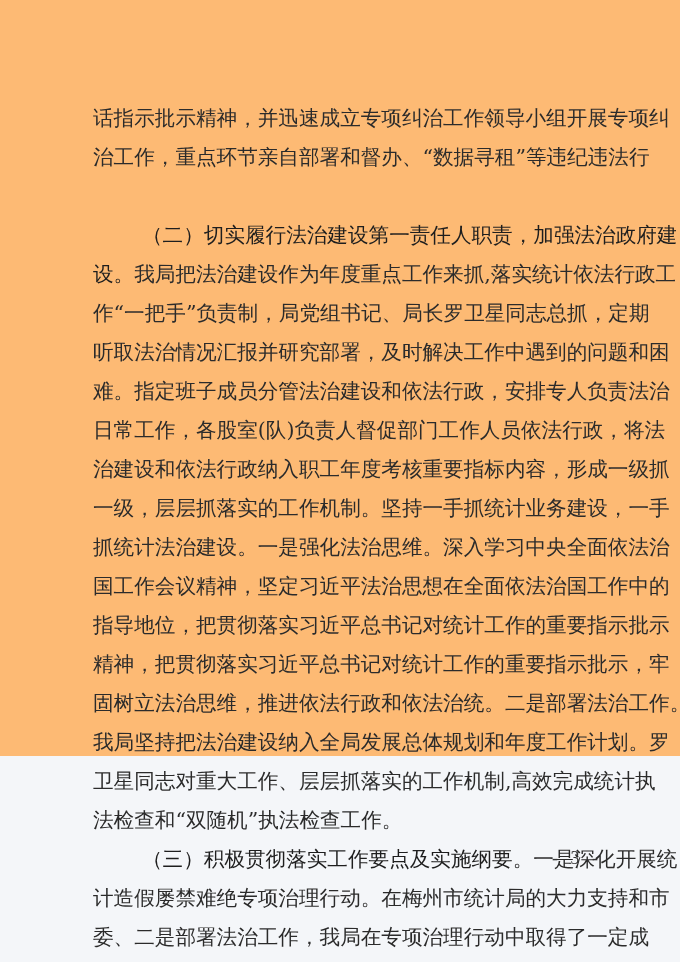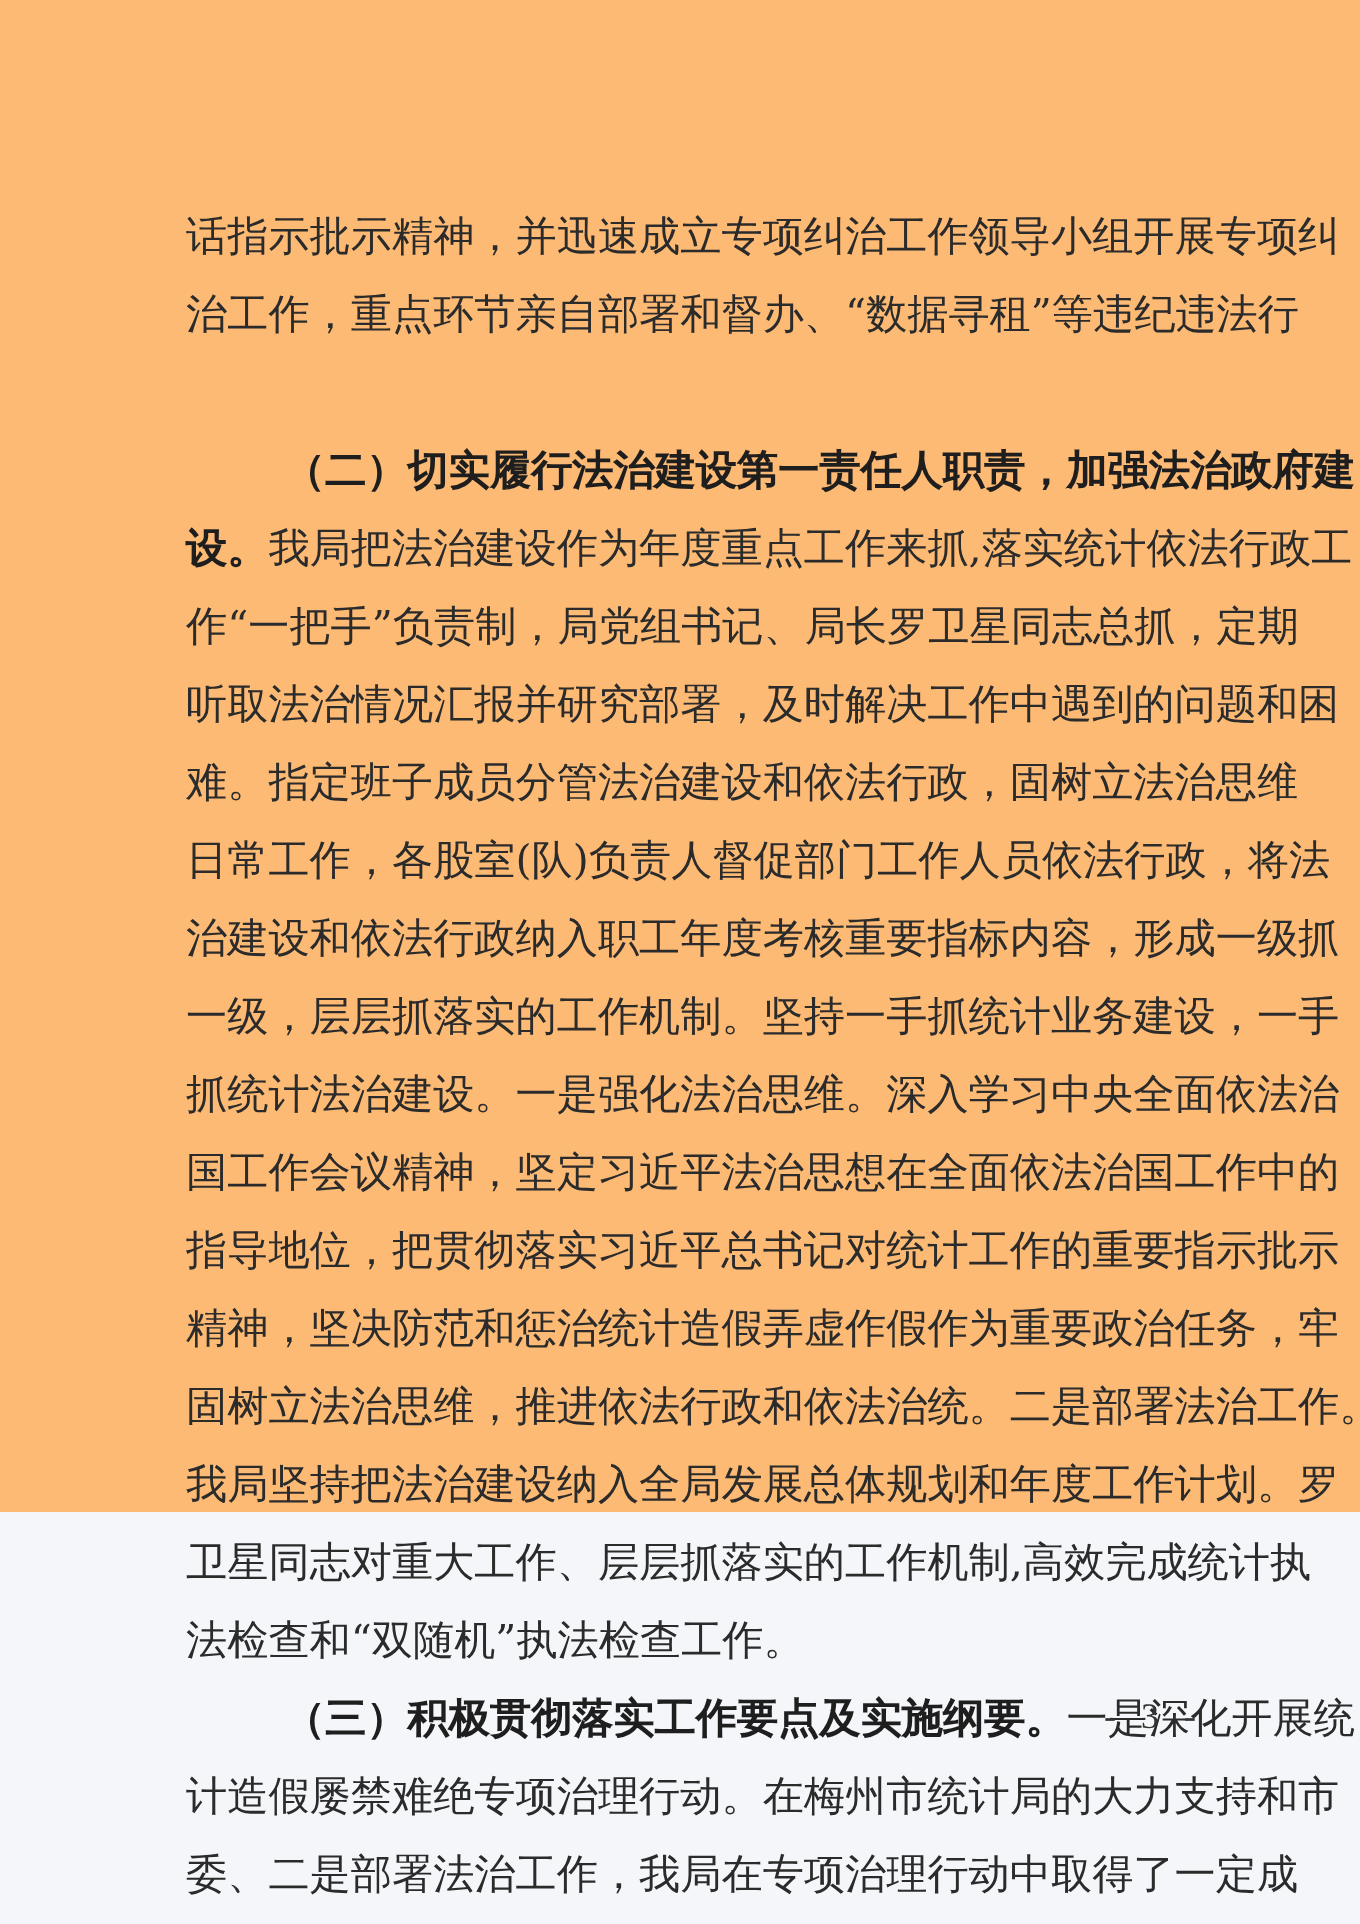--- a/index.html
+++ b/index.html
@@ -36,21 +36,21 @@
     color: #2b2b2b;
   }
   .line.indent {
     left: 142px;
     width: 449px;
   }
   .line.last {
     text-align-last: left;
   }
   .bold {
-    font-weight: bold;
+    font-weight: normal;
     color: #1e1e1e;
   }
   .page-number {
     position: absolute;
     left: 552px;
     top: 846px;
     font-size: 18px;
     line-height: 24px;
     color: #333;
     font-family: "Liberation Serif", serif;
@@ -75,42 +75,42 @@
   <div class="line" style="top:298px">
     <span>作“一把手”负责制，局党组书记、局长罗卫星同志总抓，定期</span>
   </div>
   <div class="line" style="top:259px">
     <span class="bold">设。</span><span>我局把法治建设作为年度重点工作来抓,落实统计依法行政工</span>
   </div>
   <div class="line" style="top:337px">
     <span>听取法治情况汇报并研究部署，及时解决工作中遇到的问题和困</span>
   </div>
   <div class="line" style="top:376px">
-    <span>难。指定班子成员分管法治建设和依法行政，固树立法治思维</span>
+    <span>难。指定班子成员分管法治建设和依法行政，安排专人负责法治</span>
   </div>
   <div class="line" style="top:415px">
     <span>日常工作，各股室(队)负责人督促部门工作人员依法行政，将法</span>
   </div>
   <div class="line" style="top:454px">
     <span>治建设和依法行政纳入职工年度考核重要指标内容，形成一级抓</span>
   </div>
   <div class="line" style="top:493px">
     <span>一级，层层抓落实的工作机制。坚持一手抓统计业务建设，一手</span>
   </div>
   <div class="line" style="top:532px">
     <span>抓统计法治建设。一是强化法治思维。深入学习中央全面依法治</span>
   </div>
   <div class="line" style="top:571px">
     <span>国工作会议精神，坚定习近平法治思想在全面依法治国工作中的</span>
   </div>
   <div class="line" style="top:610px">
     <span>指导地位，把贯彻落实习近平总书记对统计工作的重要指示批示</span>
   </div>
   <div class="line" style="top:649px">
-    <span>精神，坚决防范和惩治统计造假弄虚作假作为重要政治任务，牢</span>
+    <span>精神，把贯彻落实习近平总书记对统计工作的重要指示批示，牢</span>
   </div>
   <div class="line" style="top:688px">
     <span>固树立法治思维，推进依法行政和依法治统。二是部署法治工作。</span>
   </div>
   <div class="line" style="top:727px">
     <span>我局坚持把法治建设纳入全局发展总体规划和年度工作计划。罗</span>
   </div>
   <div class="line" style="top:766px">
     <span>卫星同志对重大工作、层层抓落实的工作机制,高效完成统计执</span>
   </div>

